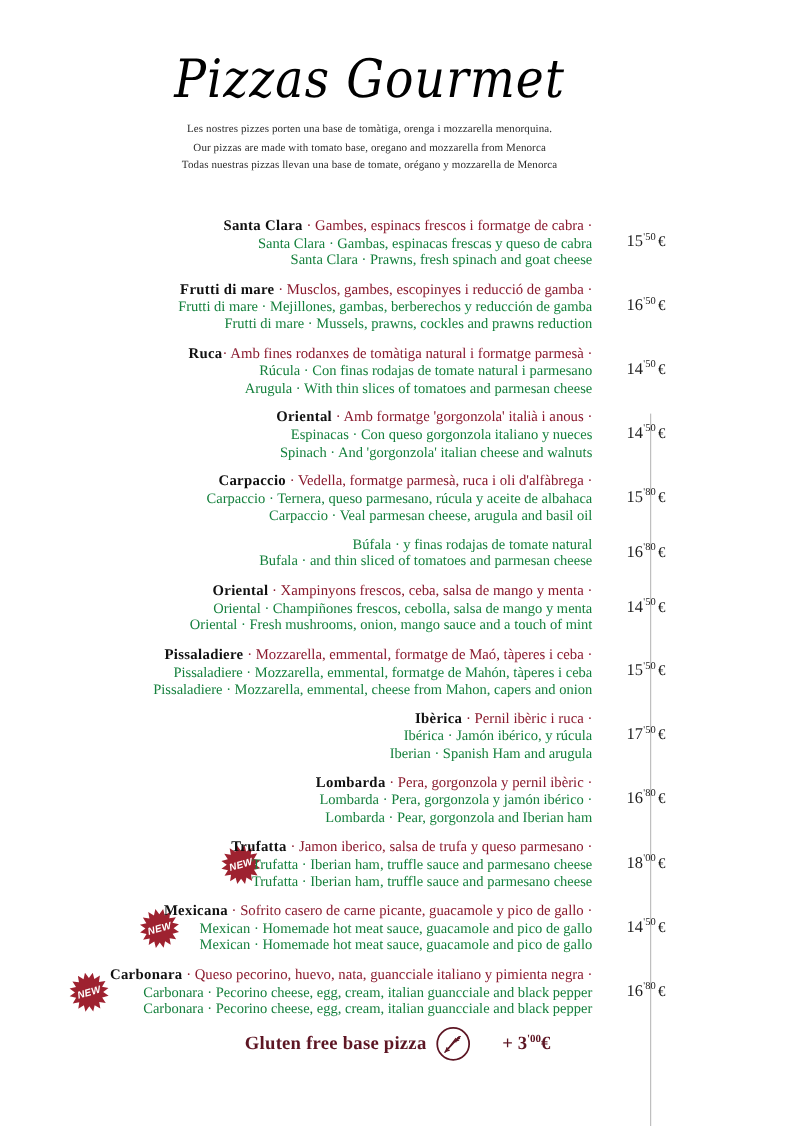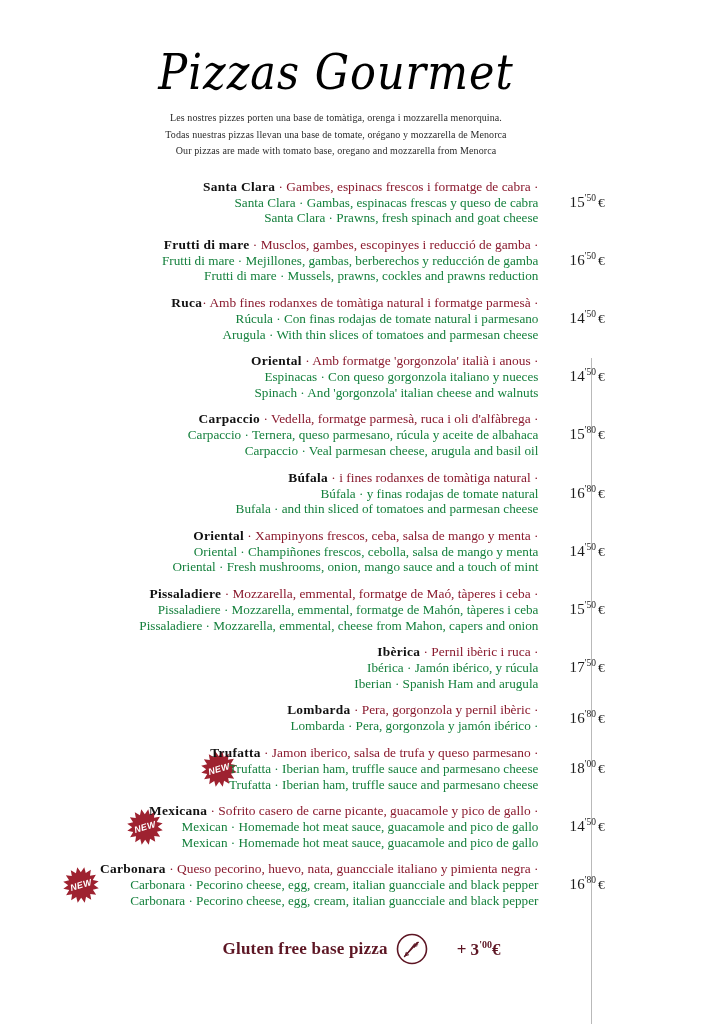--- a/index.html
+++ b/index.html
@@ -43,21 +43,21 @@
     color: #2b2b2b;
     font-size: 10px;
     line-height: 16.5px;
     letter-spacing: 0.1px;
   }
   .subtitles div { white-space: nowrap; }
 
   
   .menu {
     position: relative;
-    margin-top: 18px;
+    margin-top: 36px;
     padding-left: 22px;
     padding-right: 0;
   }
 
   .divider {
     position: absolute;
     left: 591px;
     top: 180px;
     width: 1px;
     height: 732px;
@@ -178,22 +178,22 @@
 </style>
 </head>
 <body>
 
 <div class="page">
 
   <div class="header">
     <div class="title">Pizzas Gourmet</div>
     <div class="subtitles">
       <div>Les  nostres pizzes porten una base de tomàtiga, orenga i mozzarella  menorquina.</div>
+      <div>Our pizzas are made with tomato base, oregano and mozzarella from Menorca</div>
       <div>Todas nuestras  pizzas llevan una base de tomate, orégano y mozzarella de Menorca</div>
-      <div>Our pizzas are made with tomato base, oregano and mozzarella from Menorca</div>
     </div>
   </div>
 
   <div class="menu" id="menu-list">
     <div class="divider"></div>
   <div class="item">
         <div class="item-text">
           <div class="line1"><span class="nm">Santa  Clara</span><span> · Gambes, espinacs frescos i formatge de cabra ·</span></div>
           <div class="line2">Santa Clara · Gambas, espinacas frescas y queso de cabra</div>
           <div class="line3">Santa Clara · Prawns, fresh spinach and goat cheese</div>
@@ -227,21 +227,20 @@
       <div class="item">
         <div class="item-text">
           <div class="line1"><span class="nm">Carpaccio</span><span> · Vedella, formatge parmesà, ruca i oli d'alfàbrega ·</span></div>
           <div class="line2">Carpaccio · Ternera, queso parmesano, rúcula y aceite de albahaca</div>
           <div class="line3">Carpaccio · Veal parmesan cheese, arugula and basil oil</div>
         </div>
         <div class="price"><span>15</span><span class="sup">'80</span><span class="cur">€</span></div>
       </div>
       <div class="item">
         <div class="item-text">
-          <div class="line1"><span class="nm">Búfala</span><span> · i fines rodanxes de tomàtiga natural ·</span></div>
           <div class="line2">Búfala · y finas rodajas de tomate natural</div>
           <div class="line3">Bufala · and thin sliced of tomatoes and parmesan cheese</div>
         </div>
         <div class="price"><span>16</span><span class="sup">'80</span><span class="cur">€</span></div>
       </div>
       <div class="item">
         <div class="item-text">
           <div class="line1"><span class="nm">Oriental</span><span>  · Xampinyons frescos, ceba, salsa de mango y menta ·</span></div>
           <div class="line2">Oriental · Champiñones frescos, cebolla, salsa de mango y menta</div>
           <div class="line3">Oriental · Fresh mushrooms, onion, mango sauce and a touch of mint</div>
@@ -261,20 +260,21 @@
           <div class="line1"><span class="nm">Ibèrica</span><span> · Pernil ibèric i ruca  ·</span></div>
           <div class="line2">Ibérica · Jamón ibérico, y rúcula</div>
           <div class="line3">Iberian · Spanish Ham and arugula</div>
         </div>
         <div class="price"><span>17</span><span class="sup">'50</span><span class="cur">€</span></div>
       </div>
       <div class="item">
         <div class="item-text">
           <div class="line1"><span class="nm">Lombarda</span><span> · Pera, gorgonzola y pernil ibèric ·</span></div>
           <div class="line2">Lombarda · Pera, gorgonzola y jamón ibérico ·</div>
+          <div class="line3">Lombarda · Pear, gorgonzola and Iberian ham</div>
         </div>
         <div class="price"><span>16</span><span class="sup">'80</span><span class="cur">€</span></div>
       </div>
       <div class="item">
         <div class="badge-slot">
           <div class="new-badge" style="left:178px; top:6px;">
             <svg viewBox="0 0 40 40" xmlns="http://www.w3.org/2000/svg">
               <polygon fill="#9e2230" points="20.00,1.00 22.63,6.76 27.27,2.45 27.50,8.78 33.44,6.56 31.22,12.50 37.55,12.73 33.24,17.37 39.00,20.00 33.24,22.63 37.55,27.27 31.22,27.50 33.44,33.44 27.50,31.22 27.27,37.55 22.63,33.24 20.00,39.00 17.37,33.24 12.73,37.55 12.50,31.22 6.56,33.44 8.78,27.50 2.45,27.27 6.76,22.63 1.00,20.00 6.76,17.37 2.45,12.73 8.78,12.50 6.56,6.56 12.50,8.78 12.73,2.45 17.37,6.76"></polygon>
             </svg>
             <div class="txt">NEW</div>

